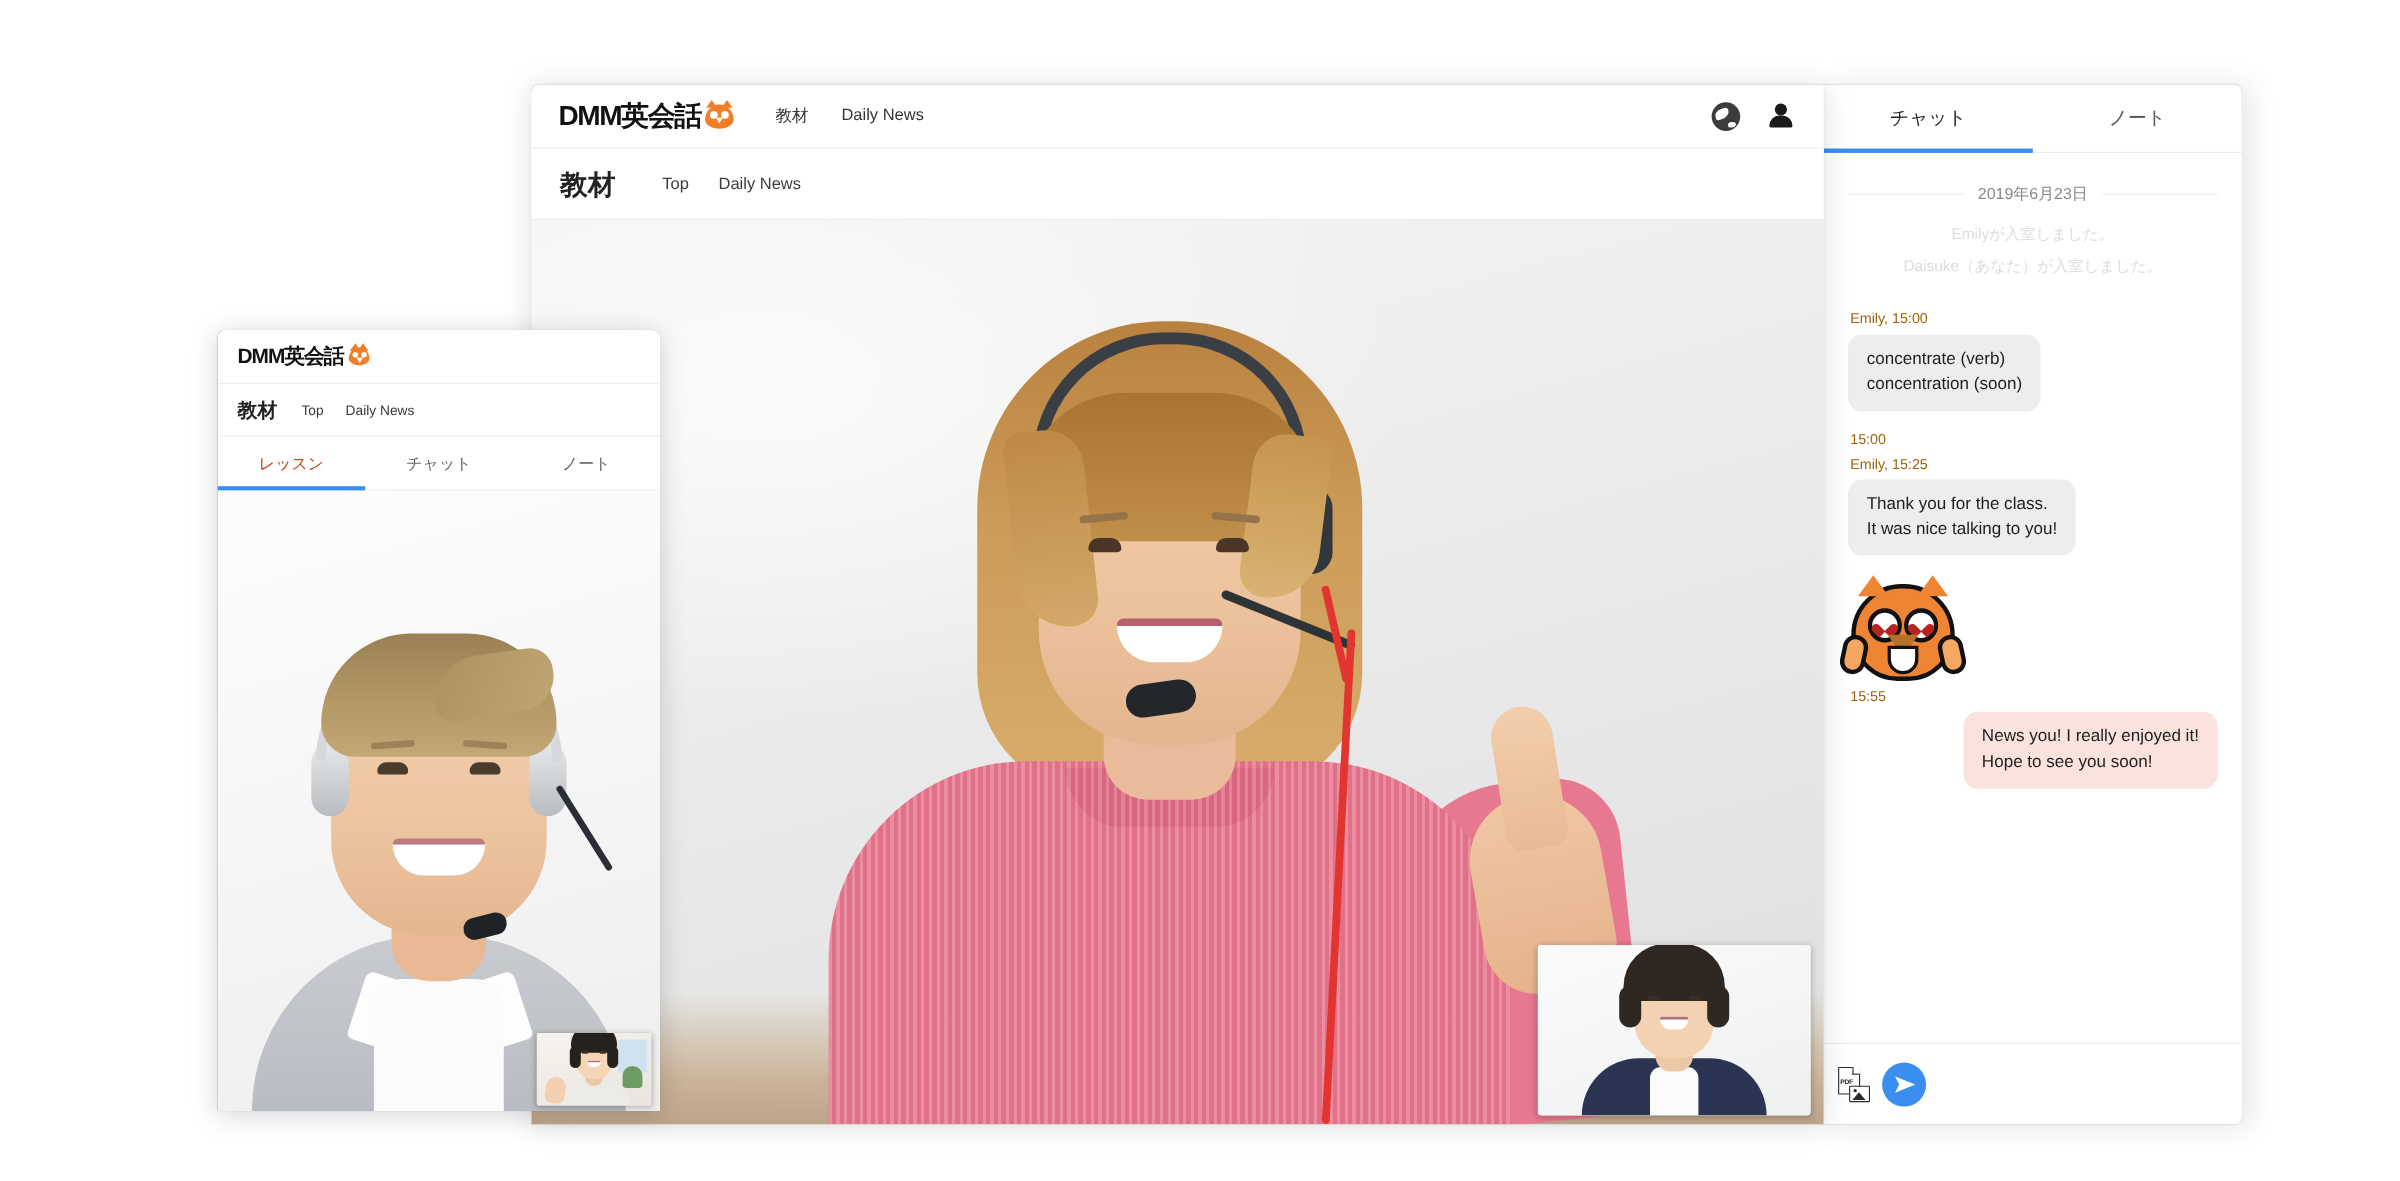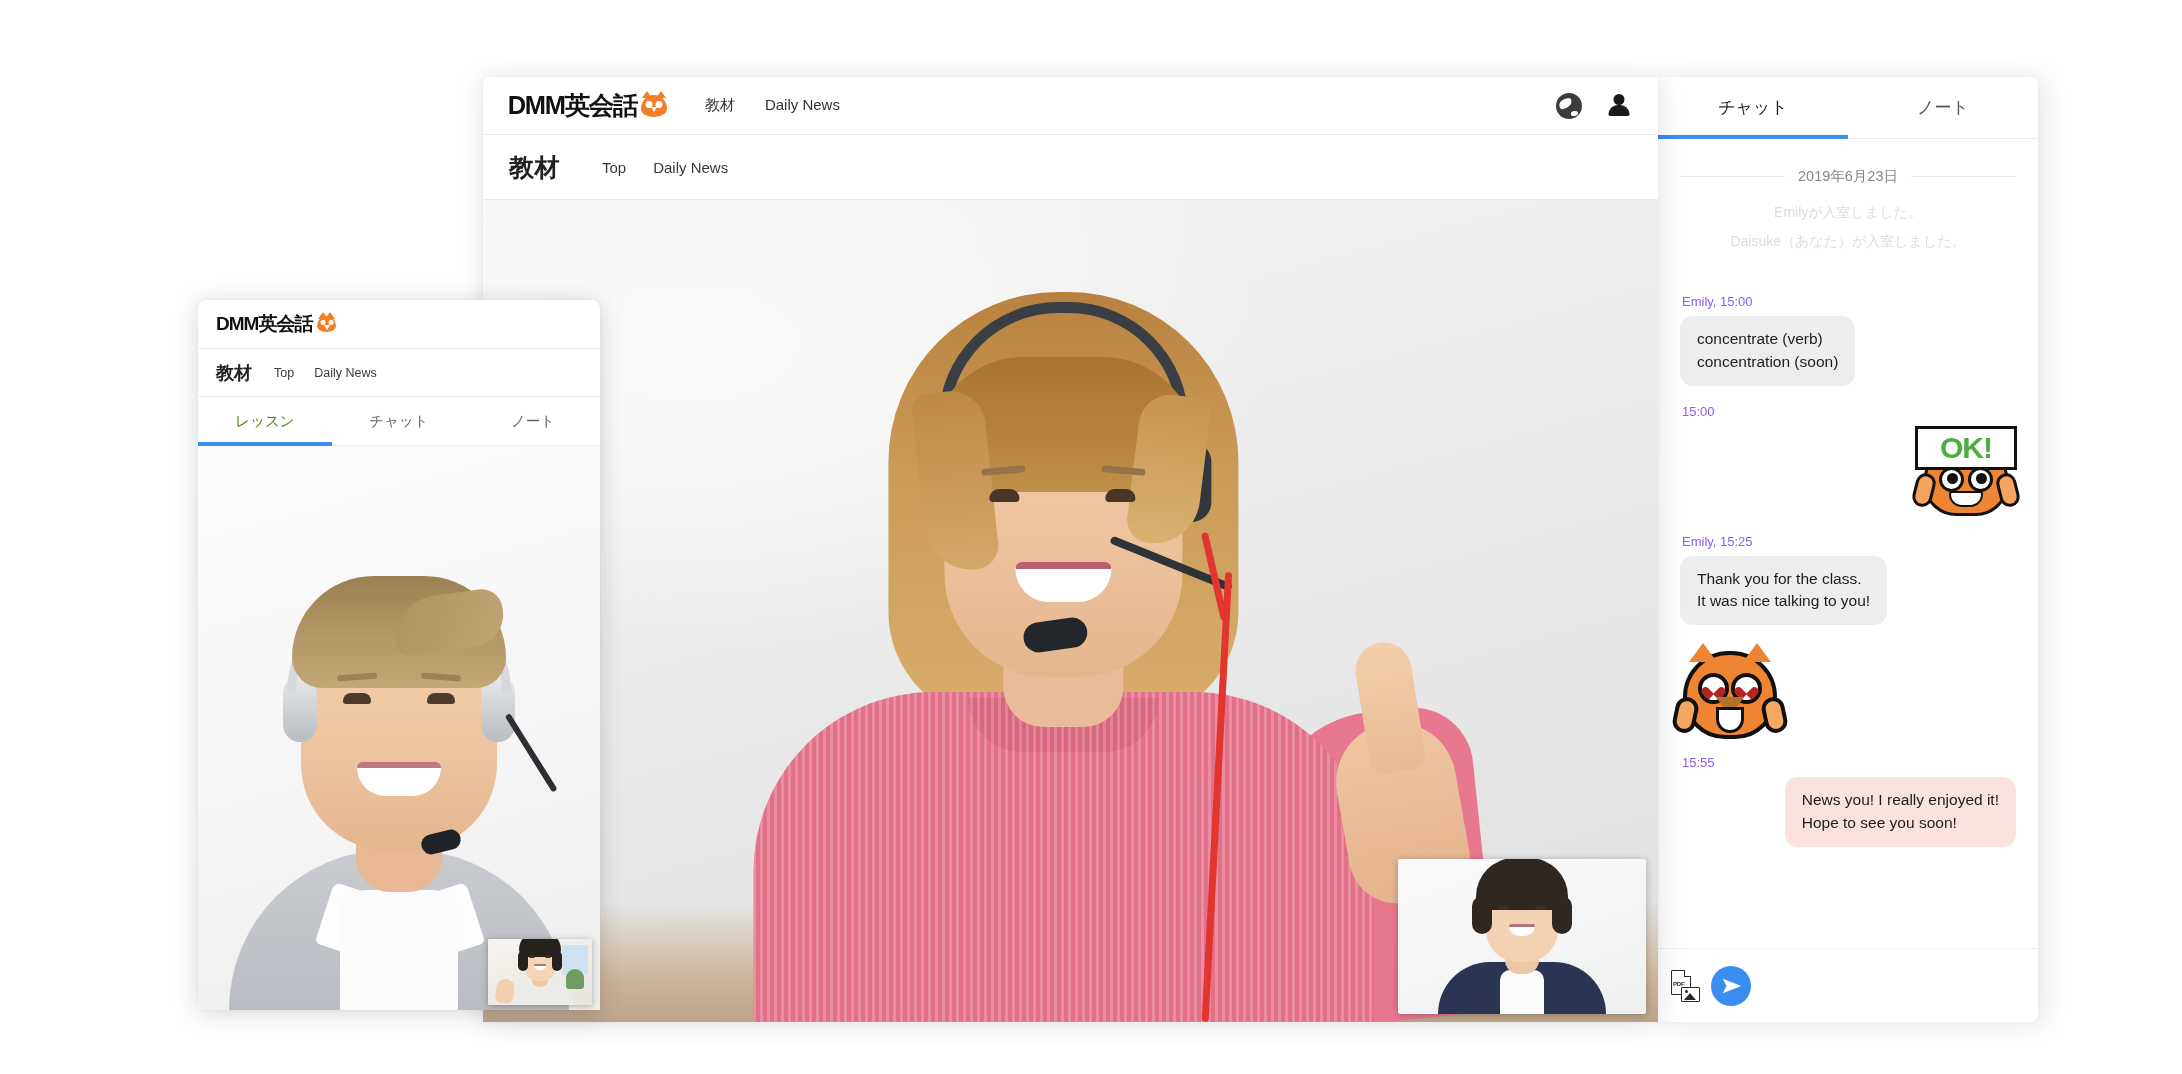--- a/index.html
+++ b/index.html
@@ -297,21 +297,21 @@
     margin: 6px 0 18px 0;
   }
   .date-sep .line { flex: 1; height: 1px; background: #ececec; }
   .date-sep .txt { font-size: 14.5px; color: #888; white-space: nowrap; }
 
   .sys-msg {
     text-align: center; font-size: 14px; color: #dcdcdc;
     margin: 11px 0;
   }
 
-  .msg-meta { font-size: 13px; color: #8b5cf6; margin: 16px 0 7px 2px; }
+  .msg-meta { font-size: 13px; color: #a16207; margin: 4px 0 7px 2px; }
   .msg-meta.right { text-align: left; margin-right: 2px; }
 
   .bubble {
     display: inline-block;
     max-width: 270px;
     padding: 12px 17px;
     border-radius: 13px;
     font-size: 15.5px;
     line-height: 1.47;
     color: #1d1d1d;
@@ -458,21 +458,21 @@
     border-bottom: 1px solid #ededed;
   }
   .mw-subbar .h { font-size: 18px; font-weight: 700; color:#222; }
   .mw-subbar .c { display:flex; gap: 20px; margin-left: 22px; }
   .mw-subbar .c a { font-size: 12.5px; color: #3a3a3a; text-decoration:none; cursor:pointer; }
   .mw-tabs { display:flex; height: 49px; border-bottom: 1px solid #ededed; }
   .mw-tab {
     flex:1; display:flex; align-items:center; justify-content:center;
     font-size: 14.5px; color:#666; position: relative; cursor: pointer;
   }
-  .mw-tab.active { color: #4d7c0f; }
+  .mw-tab.active { color: #c2410c; }
   .mw-tab.active:after {
     content:""; position:absolute; left:0; right:0; bottom:-1px; height:4px; background:#3a8ef0;
   }
   .mw-video {
     position: relative; height: 564px; overflow: hidden;
     background: linear-gradient(165deg,#fdfdfd 0%,#f6f6f6 48%,#eeeeee 100%);
   }
 
   
   .student { position:absolute; bottom:0; left:50%; transform: translateX(-50%); width: 330px; height: 540px; }
@@ -653,36 +653,20 @@
 
       <div class="msg-meta">Emily, 15:00</div>
       <div class="row">
         <div class="bubble them">
           <div>concentrate (verb)</div>
           <div>concentration (soon)</div>
         </div>
       </div>
 
       <div class="msg-meta right">15:00</div>
-      <div class="row right">
-        <div class="sticker-ok">
-          <div class="ok-head">
-            <span class="ok-ear l"></span>
-              <span class="ok-ear r"></span>
-            <span class="ok-wing l"></span>
-              <span class="ok-wing r"></span>
-            <span class="ok-eyes">
-                <span></span>
-                <span></span>
-              </span>
-            <span class="ok-beak"></span>
-          </div>
-          <div class="ok-sign">OK!</div>
-        </div>
-      </div>
 
       <div class="msg-meta">Emily, 15:25</div>
       <div class="row">
         <div class="bubble them">
           <div>Thank you for the class.</div>
           <div>It was nice talking to you!</div>
         </div>
       </div>
 
       <div class="row" style="margin-bottom:6px;">

